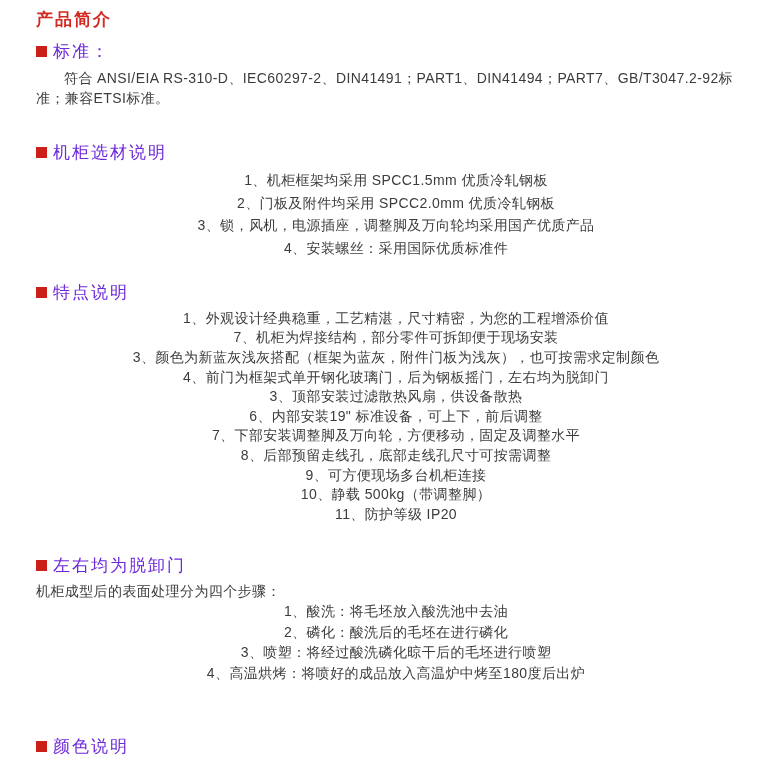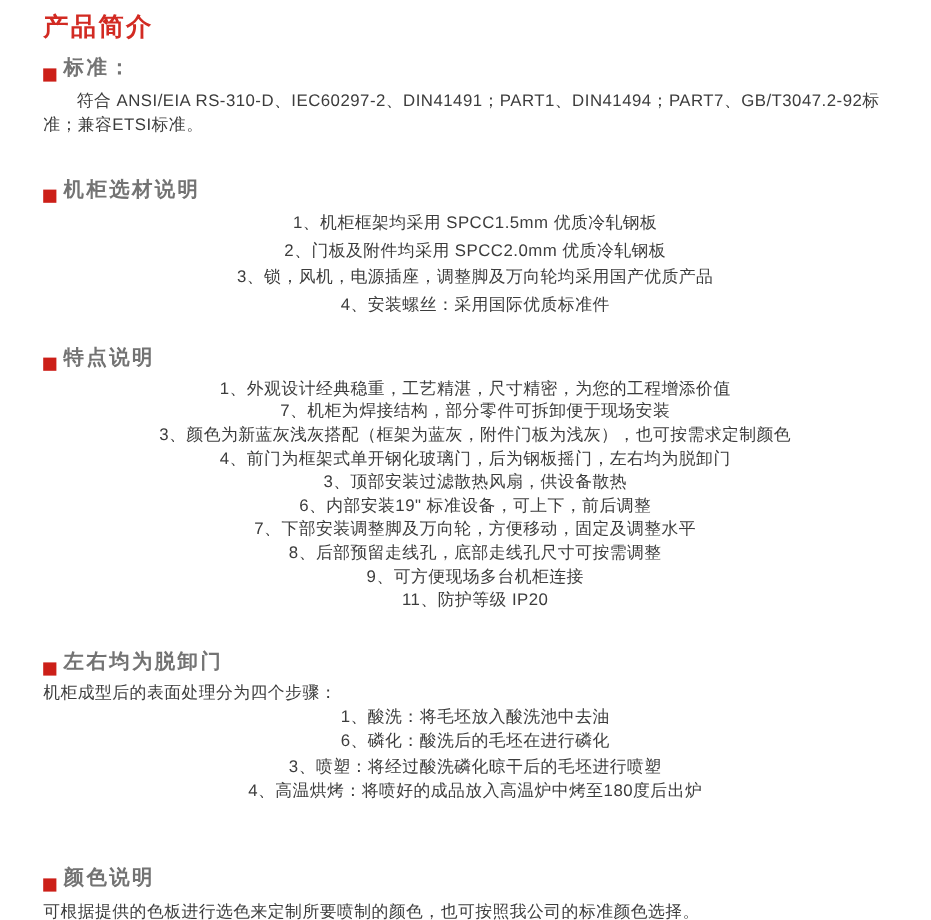--- a/index.html
+++ b/index.html
@@ -8,32 +8,32 @@
     background: #ffffff;
     font-family: "Liberation Sans", "DejaVu Sans", sans-serif;
     overflow: hidden;
   }
   .page {
     width: 776px; height: 767px;
     padding: 8px 20px 0 36px;
     color: #3a3a3a;
   }
   .page-title {
-    font-size: 21px;
+    font-size: 17px;
     font-weight: bold;
     color: #d22a22;
     letter-spacing: 2px;
     margin-bottom: 9px;
   }
   .section-heading {
     display: flex;
-    align-items: flex-end;
+    align-items: center;
     font-size: 17px;
-    font-weight: bold;
-    color: #737373;
+    font-weight: normal;
+    color: #6d28d9;
     letter-spacing: 2px;
   }
   .bullet {
     display: inline-block;
     width: 11px; height: 11px;
     background: #cc1f18;
     margin-right: 6px;
     flex: 0 0 auto;
   }
   .body-text {
@@ -94,33 +94,34 @@
     <ul class="body-text">
       <li>1、外观设计经典稳重，工艺精湛，尺寸精密，为您的工程增添价值</li>
       <li>7、机柜为焊接结构，部分零件可拆卸便于现场安装</li>
       <li>3、颜色为新蓝灰浅灰搭配（框架为蓝灰，附件门板为浅灰），也可按需求定制颜色</li>
       <li>4、前门为框架式单开钢化玻璃门，后为钢板摇门，左右均为脱卸门</li>
       <li>3、顶部安装过滤散热风扇，供设备散热</li>
       <li>6、内部安装19" 标准设备，可上下，前后调整</li>
       <li>7、下部安装调整脚及万向轮，方便移动，固定及调整水平</li>
       <li>8、后部预留走线孔，底部走线孔尺寸可按需调整</li>
       <li>9、可方便现场多台机柜连接</li>
+      <li>10、静载 500kg（带调整脚）</li>
       <li>11、防护等级 IP20</li>
     </ul>
   </div>
 
   <div class="section sec-surface">
     <div class="section-heading">
       <span class="bullet"></span>
       <span>左右均为脱卸门</span>
     </div>
     <p class="body-text intro">机柜成型后的表面处理分为四个步骤：</p>
     <ul class="body-text">
       <li>1、酸洗：将毛坯放入酸洗池中去油</li>
-      <li>6、磷化：酸洗后的毛坯在进行磷化</li>
+      <li>2、磷化：酸洗后的毛坯在进行磷化</li>
       <li>3、喷塑：将经过酸洗磷化晾干后的毛坯进行喷塑</li>
       <li>4、高温烘烤：将喷好的成品放入高温炉中烤至180度后出炉</li>
     </ul>
   </div>
 
   <div class="section sec-colors">
     <div class="section-heading">
       <span class="bullet"></span>
       <span>颜色说明</span>
     </div>

